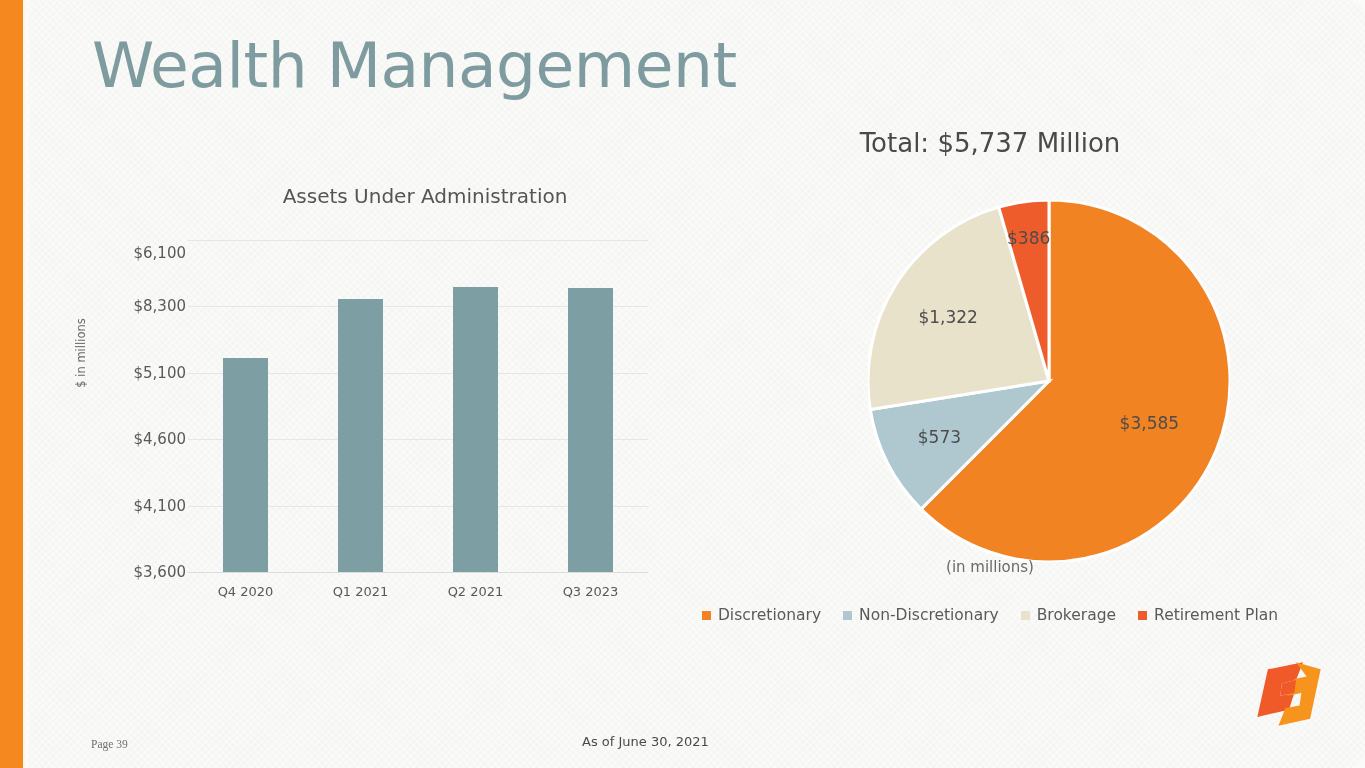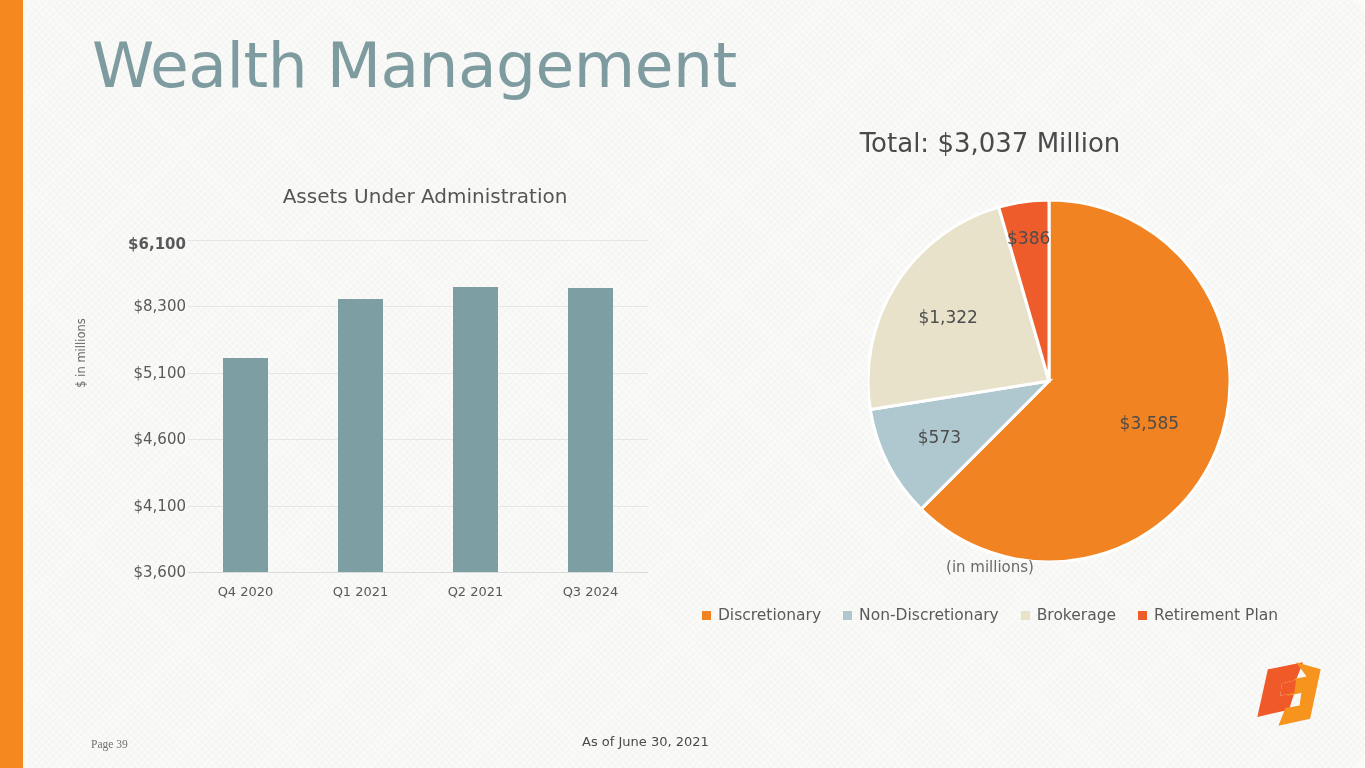--- a/index.html
+++ b/index.html
@@ -98,34 +98,34 @@
         <div class="ytick" style="top: 332px;">$3,600</div>
         <div class="gridline" style="top: 265.6px;"></div>
         <div class="ytick" style="top: 265.6px;">$4,100</div>
         <div class="gridline" style="top: 199.2px;"></div>
         <div class="ytick" style="top: 199.2px;">$4,600</div>
         <div class="gridline" style="top: 132.8px;"></div>
         <div class="ytick" style="top: 132.8px;">$5,100</div>
         <div class="gridline" style="top: 66.4px;"></div>
         <div class="ytick" style="top: 66.4px;">$8,300</div>
         <div class="gridline" style="top: 0px;"></div>
-        <div class="ytick" style="top: 4px; font-weight: bold;">$6,100</div>
+        <div class="ytick" style="top: 13px;">$6,100</div>
         <div class="bar" style="left: 35px; width: 45px; height: 214.074px; background: rgb(125, 158, 163);"></div>
         <div class="xtick" style="left: 2.5px;">Q4 2020</div>
         <div class="bar" style="left: 150px; width: 45px; height: 273.037px; background: rgb(125, 158, 163);"></div>
         <div class="xtick" style="left: 117.5px;">Q1 2021</div>
         <div class="bar" style="left: 265px; width: 45px; height: 285.122px; background: rgb(125, 158, 163);"></div>
         <div class="xtick" style="left: 232.5px;">Q2 2021</div>
         <div class="bar" style="left: 380px; width: 45px; height: 283.794px; background: rgb(125, 158, 163);"></div>
-        <div class="xtick" style="left: 347.5px;">Q3 2024</div>
+        <div class="xtick" style="left: 347.5px;">Q3 2023</div>
       </div>
   </div>
 
   <div class="pie-panel">
-    <div class="pie-total">Total: $3,037 Million</div>
+    <div class="pie-total">Total: $5,737 Million</div>
     <div class="pie-wrap" id="pie-wrap">
         <svg width="362" height="362" viewBox="0 0 362 362" class="pie-svg">
           <path d="M 181 181 L 181 0 A 181 181 0 1 1 53.10130954248237 309.07390436483183 Z" fill="#F18322" stroke="#ffffff" stroke-width="3"></path>
           <path d="M 181 181 L 53.10130954248237 309.07390436483183 A 181 181 0 0 1 2.269687222295829 209.57403181883922 Z" fill="#AFC8D0" stroke="#ffffff" stroke-width="3"></path>
           <path d="M 181 181 L 2.269687222295829 209.57403181883922 A 181 181 0 0 1 130.72442125660044 7.122554130743481 Z" fill="#E8E2CA" stroke="#ffffff" stroke-width="3"></path>
           <path d="M 181 181 L 130.72442125660044 7.122554130743481 A 181 181 0 0 1 180.9999999999998 0 Z" fill="#EF5C2B" stroke="#ffffff" stroke-width="3"></path>
         </svg>
         <div class="pie-label" style="left: 281.348px; top: 222.525px; transform: translate(-50%, -50%);">$3,585</div>
         <div class="pie-label" style="left: 71.3946px; top: 236.994px; transform: translate(-50%, -50%);">$573</div>
         <div class="pie-label" style="left: 80.131px; top: 116.999px; transform: translate(-50%, -50%);">$1,322</div>

